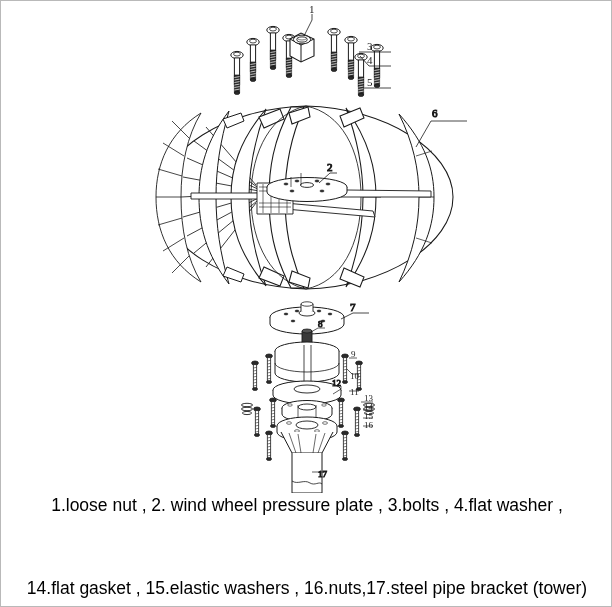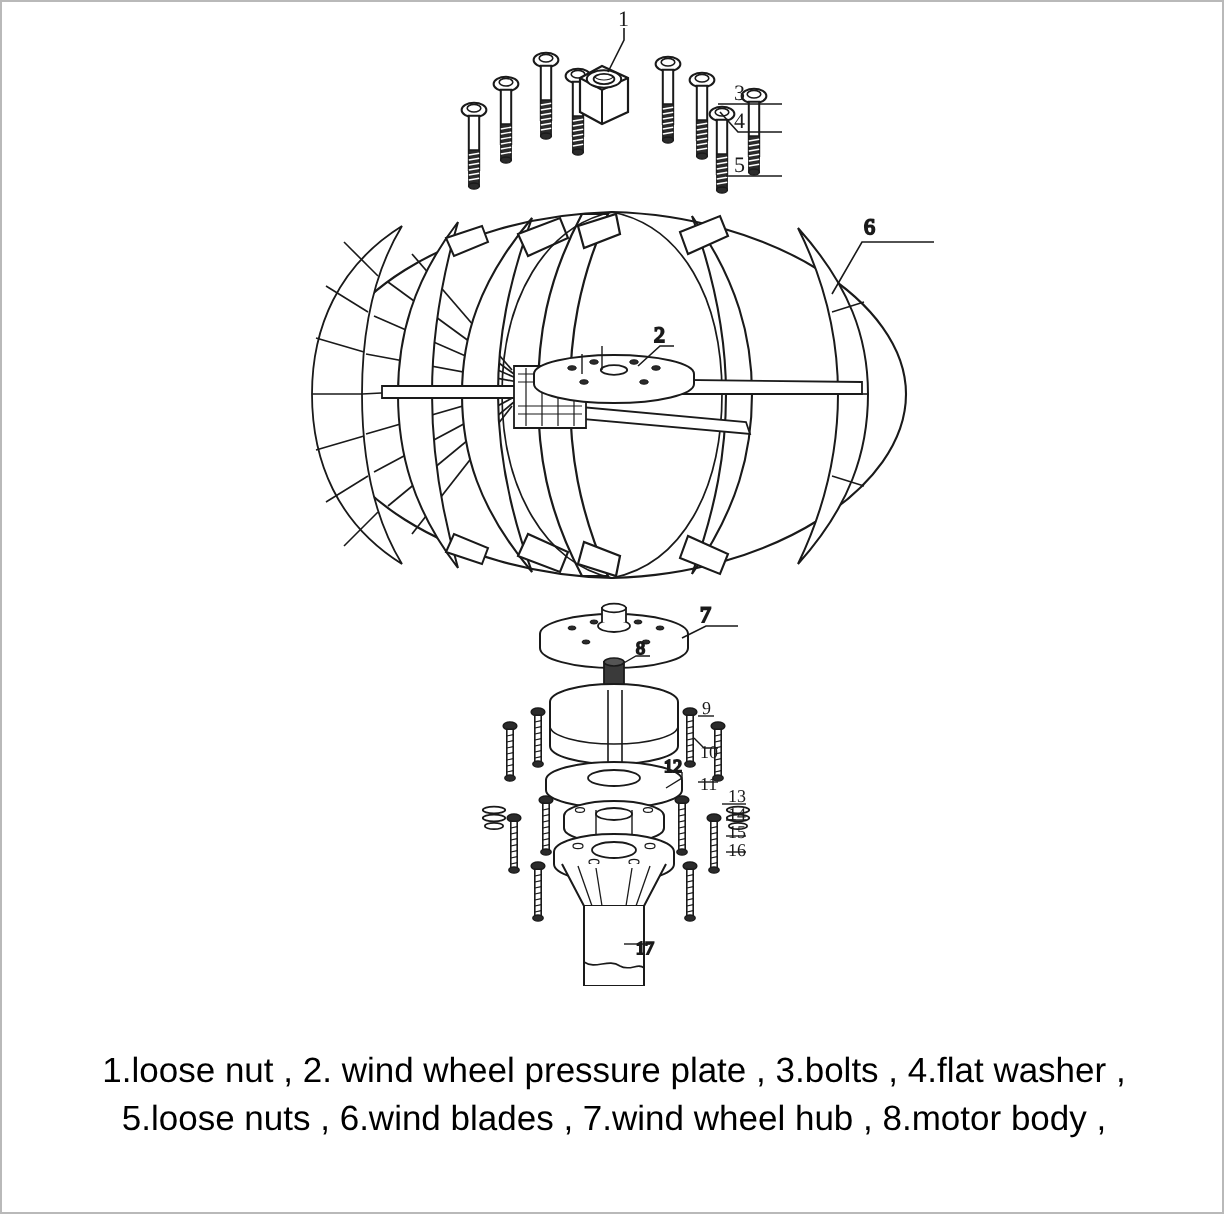--- a/index.html
+++ b/index.html
@@ -1,21 +1,21 @@
 <!DOCTYPE html>
 <html><head>
 <meta charset="utf-8">
 <style>
   html,body{margin:0;padding:0;background:#fff;}
   body{width:612px;height:607px;font-family:"Liberation Sans",sans-serif;}
   #frame{position:relative;width:612px;height:607px;box-sizing:border-box;
          border:1px solid #b9b9b9;background:#ffffff;overflow:hidden;}
   #diagram{position:absolute;left:0;top:0;width:612px;height:492px;}
   #caption{position:absolute;left:0;top:489px;width:612px;height:110px;
-           display:flex;flex-direction:column;align-items:center;justify-content:center;
+           display:flex;flex-direction:column;align-items:center;justify-content:space-between;
            padding-top:3px;box-sizing:border-box;}
   .cap-line{font-size:17.5px;line-height:24px;color:#000;white-space:pre;text-align:center;}
   .lbl{font-size:11px;fill:#1a1a1a;font-family:"Liberation Serif",serif;}
   .lbl-sm{font-size:9px;fill:#1a1a1a;font-family:"Liberation Serif",serif;}
   svg{display:block;}
 </style>
 </head>
 <body>
 
 <div id="frame">
@@ -386,16 +386,16 @@
       </g>
       <g>
         <line x1="362" y1="425" x2="372" y2="425" stroke="#1a1a1a" stroke-width="0.7"></line>
         <text class="lbl-sm" x="363" y="427">16</text>
       </g>
     </g>
   </svg>
 
   <div id="caption">
     <div class="cap-line">1.loose nut , 2. wind wheel pressure plate , 3.bolts , 4.flat washer ,</div>
-    <div class="cap-line">5.loose nuts , 6.wind blades , 7.wind wheel hub , 8.motor body ,</div>
+    <div class="cap-line">14.flat gasket , 15.elastic washers , 16.nuts,17.steel pipe bracket (tower)</div>
   </div>
 
 </div>
 
 </body></html>

